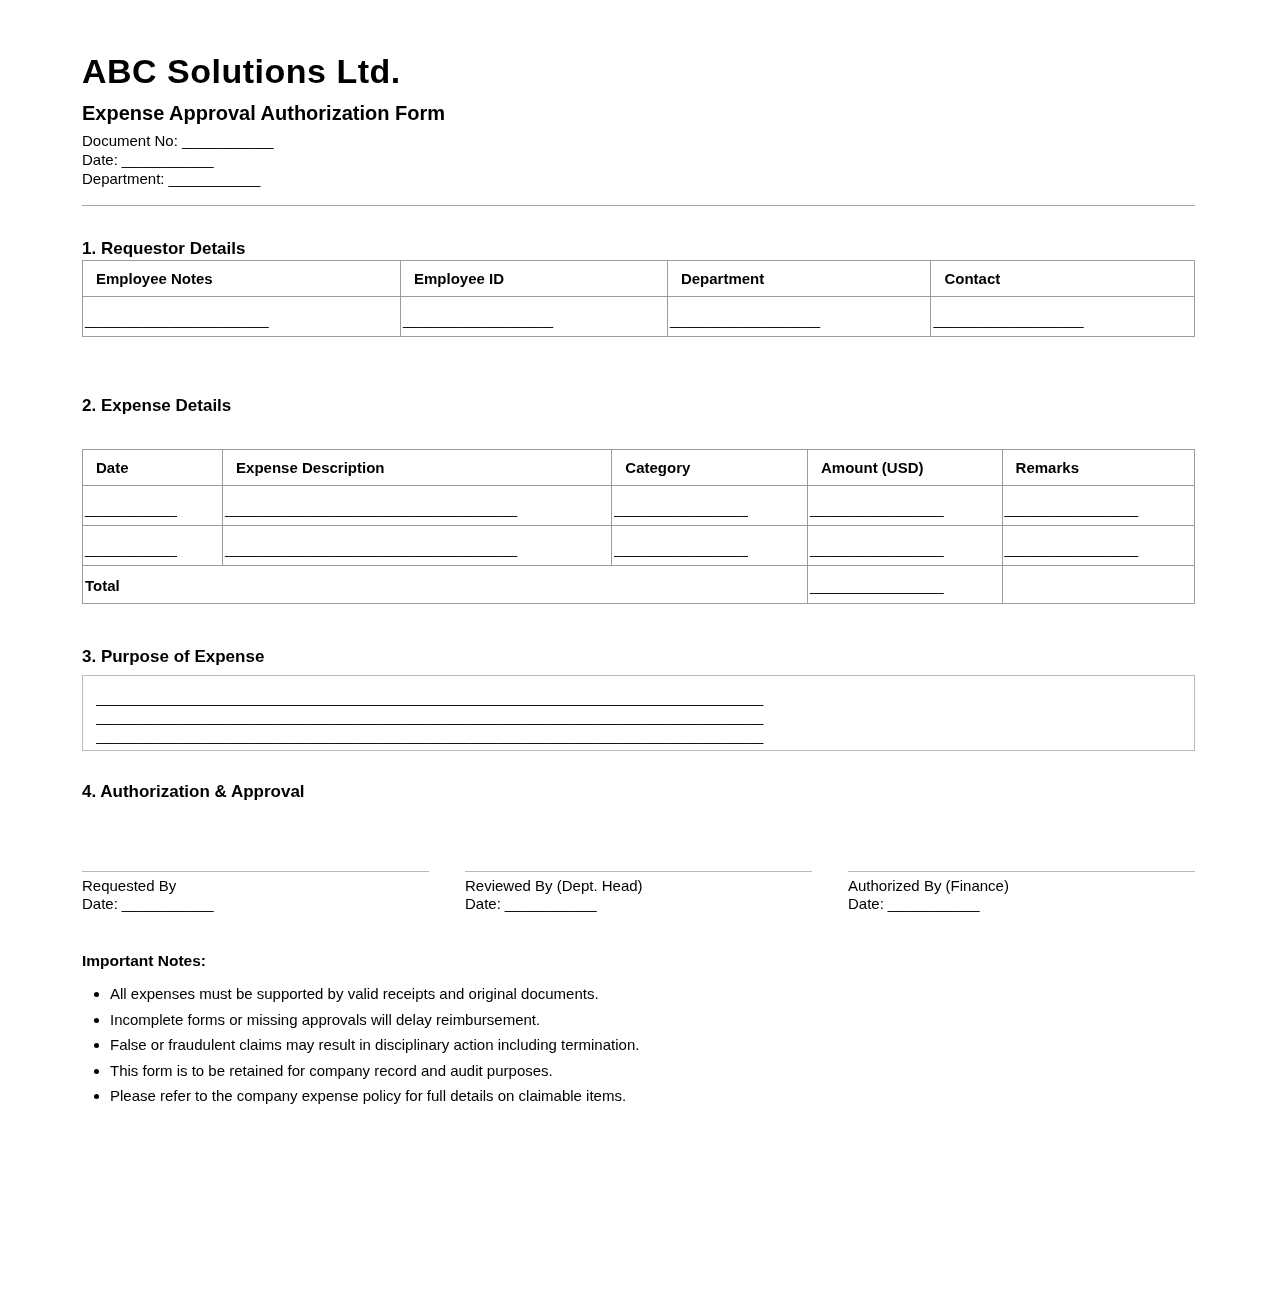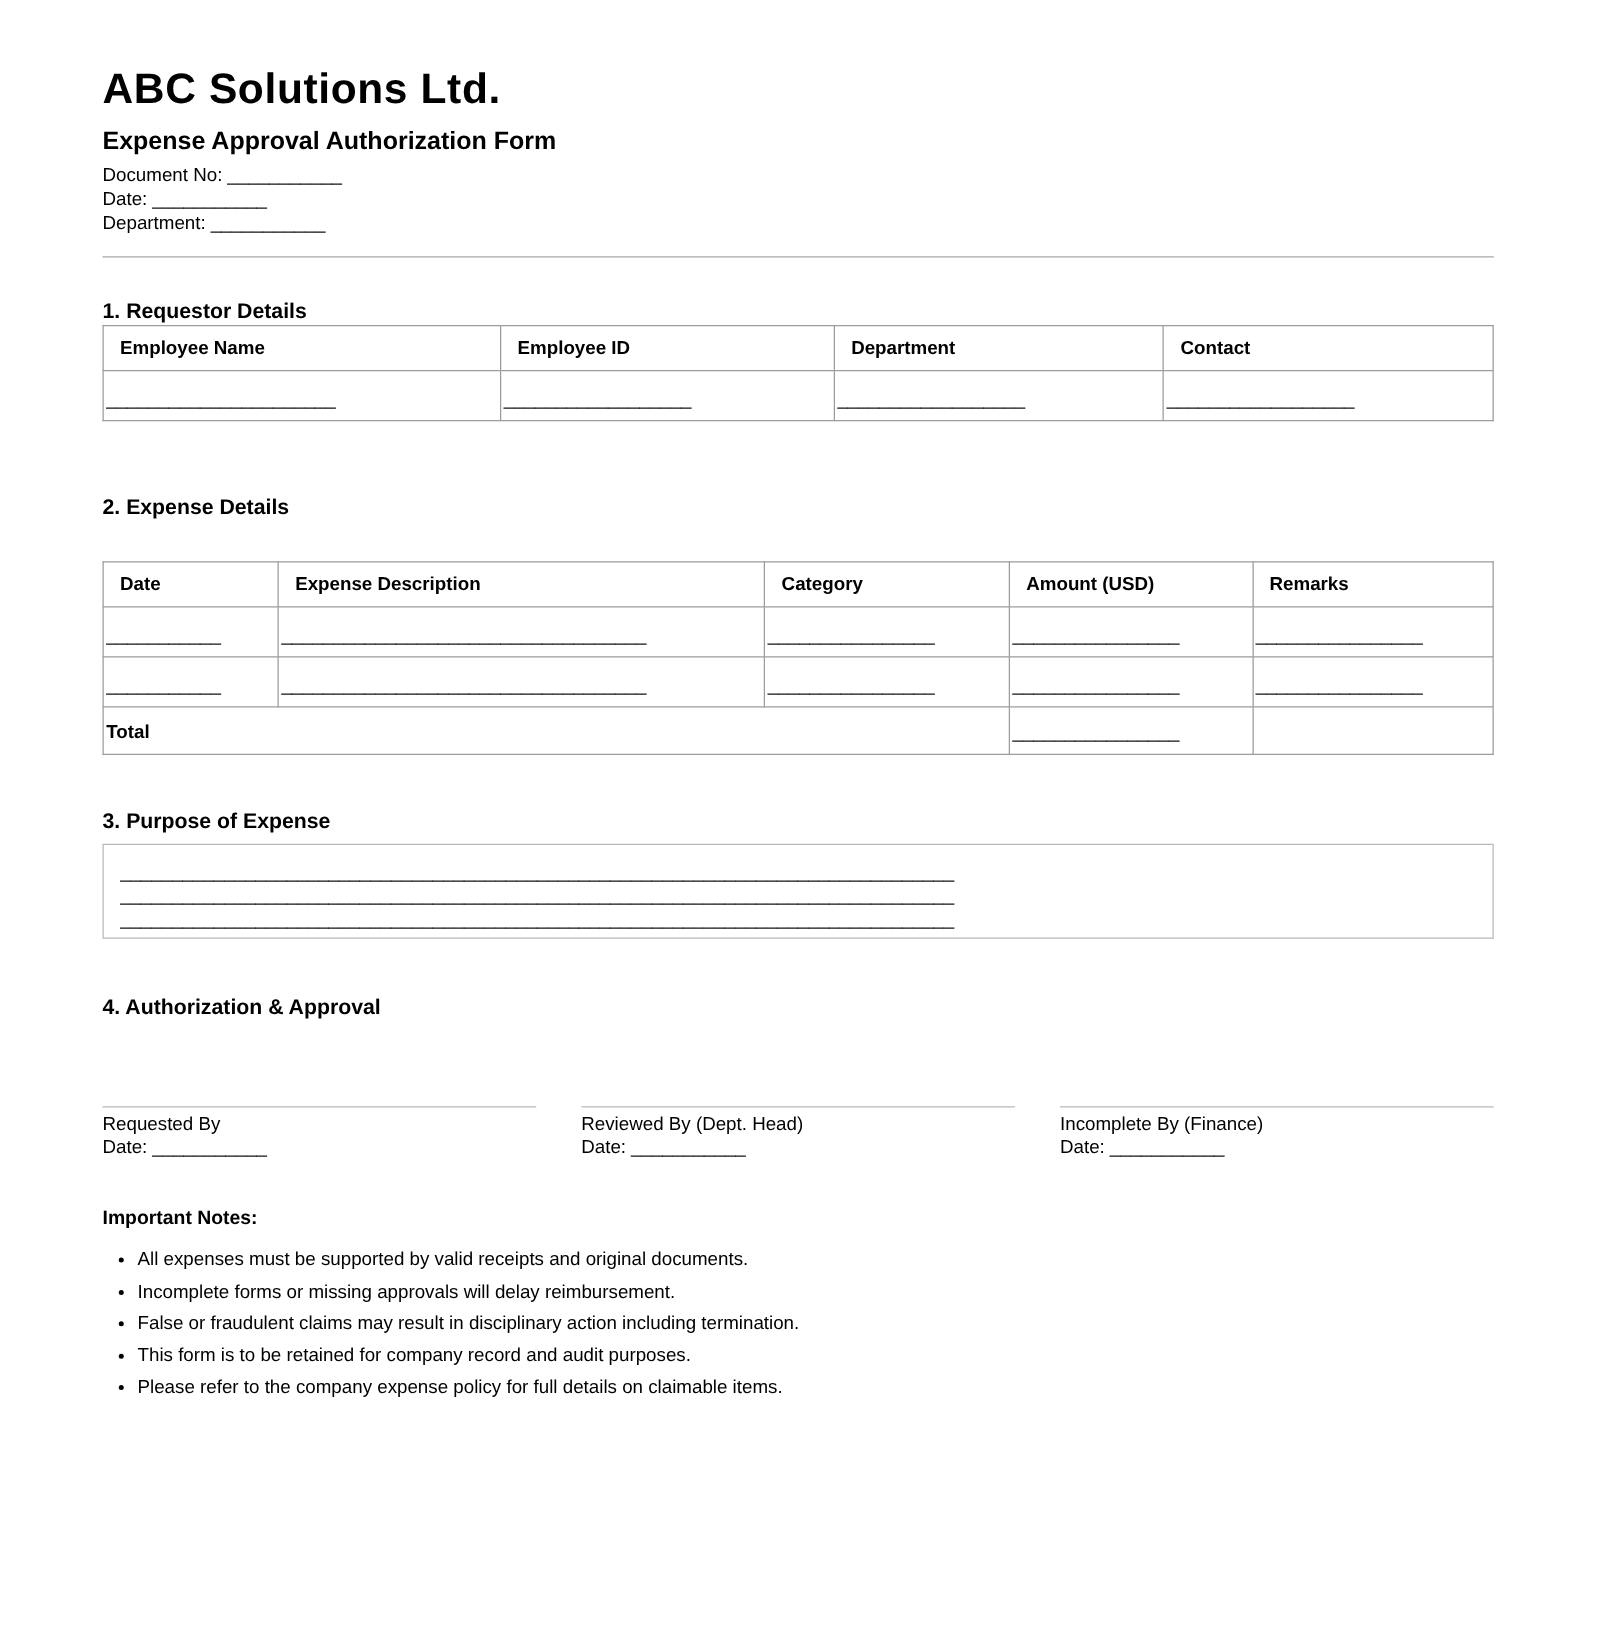--- a/index.html
+++ b/index.html
@@ -43,21 +43,21 @@
 
   
   .section-title {
     font-size: 17px;
     font-weight: bold;
     line-height: 1.2;
   }
   .sec-requestor .section-title { margin-top: 33px; }
   .sec-expense  .section-title { margin-top: 59px; margin-bottom: 33px; }
   .sec-purpose  .section-title { margin-top: 43px; margin-bottom: 8px; }
-  .sec-auth     .section-title { margin-top: 45px; margin-bottom: 68px; }
+  .sec-auth     .section-title { margin-top: 31px; margin-bottom: 68px; }
 
   
   table {
     width: 100%;
     border-collapse: collapse;
     table-layout: fixed;
   }
   th, td {
     border: 1px solid #9c9c9c;
     font-size: 15px;
@@ -162,21 +162,21 @@
     <h2 class="section-title">1. Requestor Details</h2>
     <table class="t-requestor">
       <colgroup>
           <col>
           <col>
           <col>
           <col>
         </colgroup>
       <thead>
         <tr>
-          <th>Employee Name</th>
+          <th>Employee Notes</th>
           <th>Employee ID</th>
           <th>Department</th>
           <th>Contact</th>
         </tr>
       </thead>
       <tbody>
         <tr>
           <td><span class="blank">______________________</span></td>
           <td><span class="blank">__________________</span></td>
           <td><span class="blank">__________________</span></td>
@@ -247,21 +247,21 @@
           <span>Date:</span><span class="blank">___________</span>
         </div>
       </div>
       <div class="sig-block">
         <div class="sig-role">Reviewed By (Dept. Head)</div>
         <div class="sig-date">
           <span>Date:</span><span class="blank">___________</span>
         </div>
       </div>
       <div class="sig-block">
-        <div class="sig-role">Incomplete By (Finance)</div>
+        <div class="sig-role">Authorized By (Finance)</div>
         <div class="sig-date">
           <span>Date:</span><span class="blank">___________</span>
         </div>
       </div>
     </div>
   </section>
 
   <section class="sec-notes">
     <div class="notes-title">Important Notes:</div>
     <ul class="notes-list">

